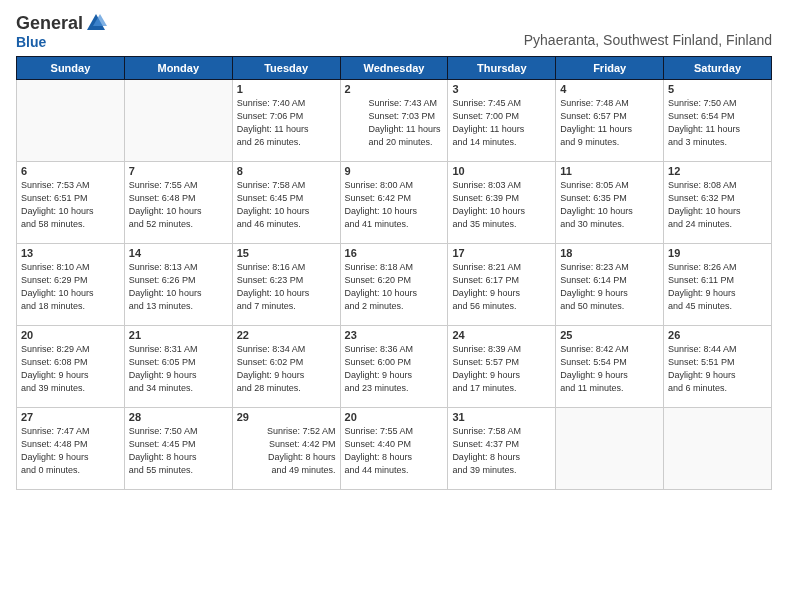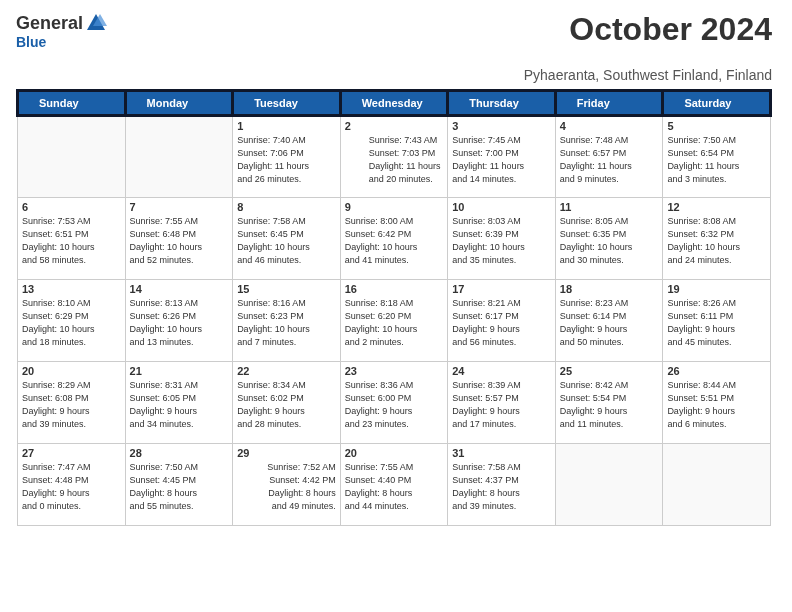--- a/index.html
+++ b/index.html
@@ -62,22 +62,22 @@
       width: 100%;
       border-collapse: collapse;
       table-layout: fixed;
     }
     th {
       background-color: #1a5fa8;
       color: white;
       font-size: 11px;
       font-weight: bold;
       padding: 5px 20px;
-      text-align: left;
-      border: 3px solid #0f172a;
+      text-align: center;
+      border: 1px solid #0f172a;
     }
     td {
       border: 1px solid #ccc;
       vertical-align: top;
       padding: 3px 4px;
       font-size: 9.5px;
       color: #333;
       height: 82px;
     }
     .day-number {
@@ -110,21 +110,20 @@
       <div class="logo-text">
         <span class="logo-general">General</span>
         <svg class="logo-icon" viewBox="0 0 22 22">
           <polygon points="11,2 20,18 2,18" fill="#1a5fa8"></polygon>
           <polygon points="15,2 22,14 8,14" fill="#4a90d9" opacity="0.7"></polygon>
         </svg>
       </div>
       <span class="logo-blue">Blue</span>
     </div>
     <div class="title-section">
-      <div class="month-title">October 2024</div>
       <div class="location-title">Pyhaeranta, Southwest Finland, Finland</div>
     </div>
   </div>
 
   <table>
     <thead>
       <tr id="col-headers">
           <th>Sunday</th>
           <th>Monday</th>
           <th>Tuesday</th>

